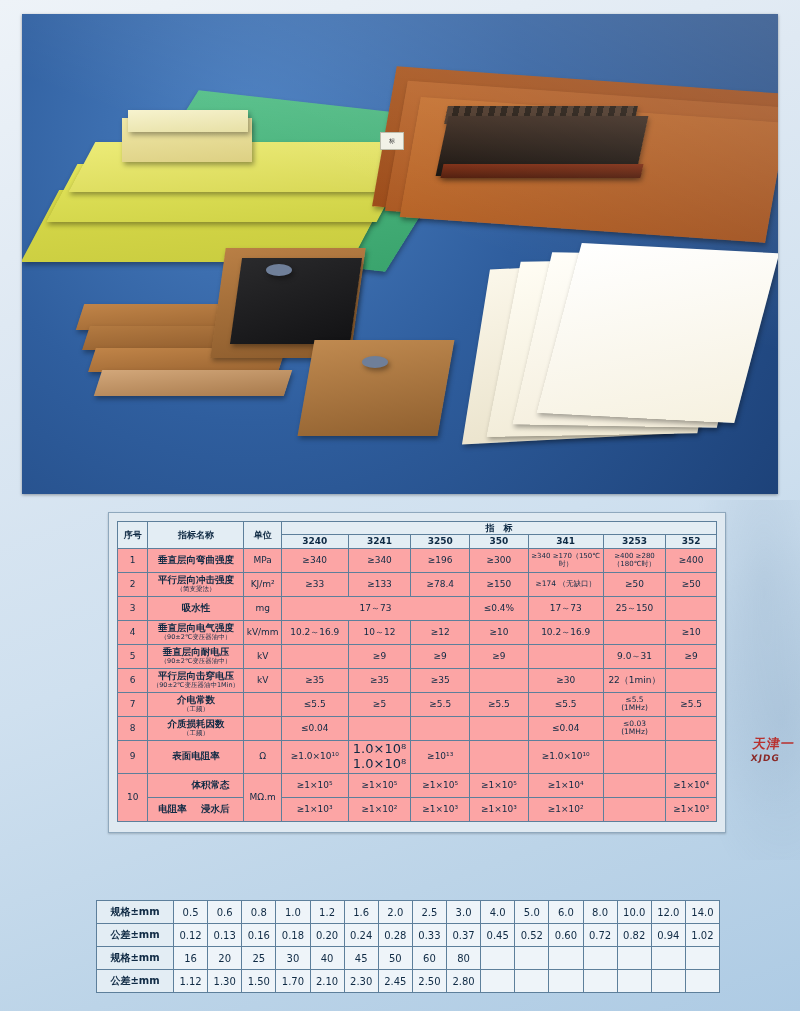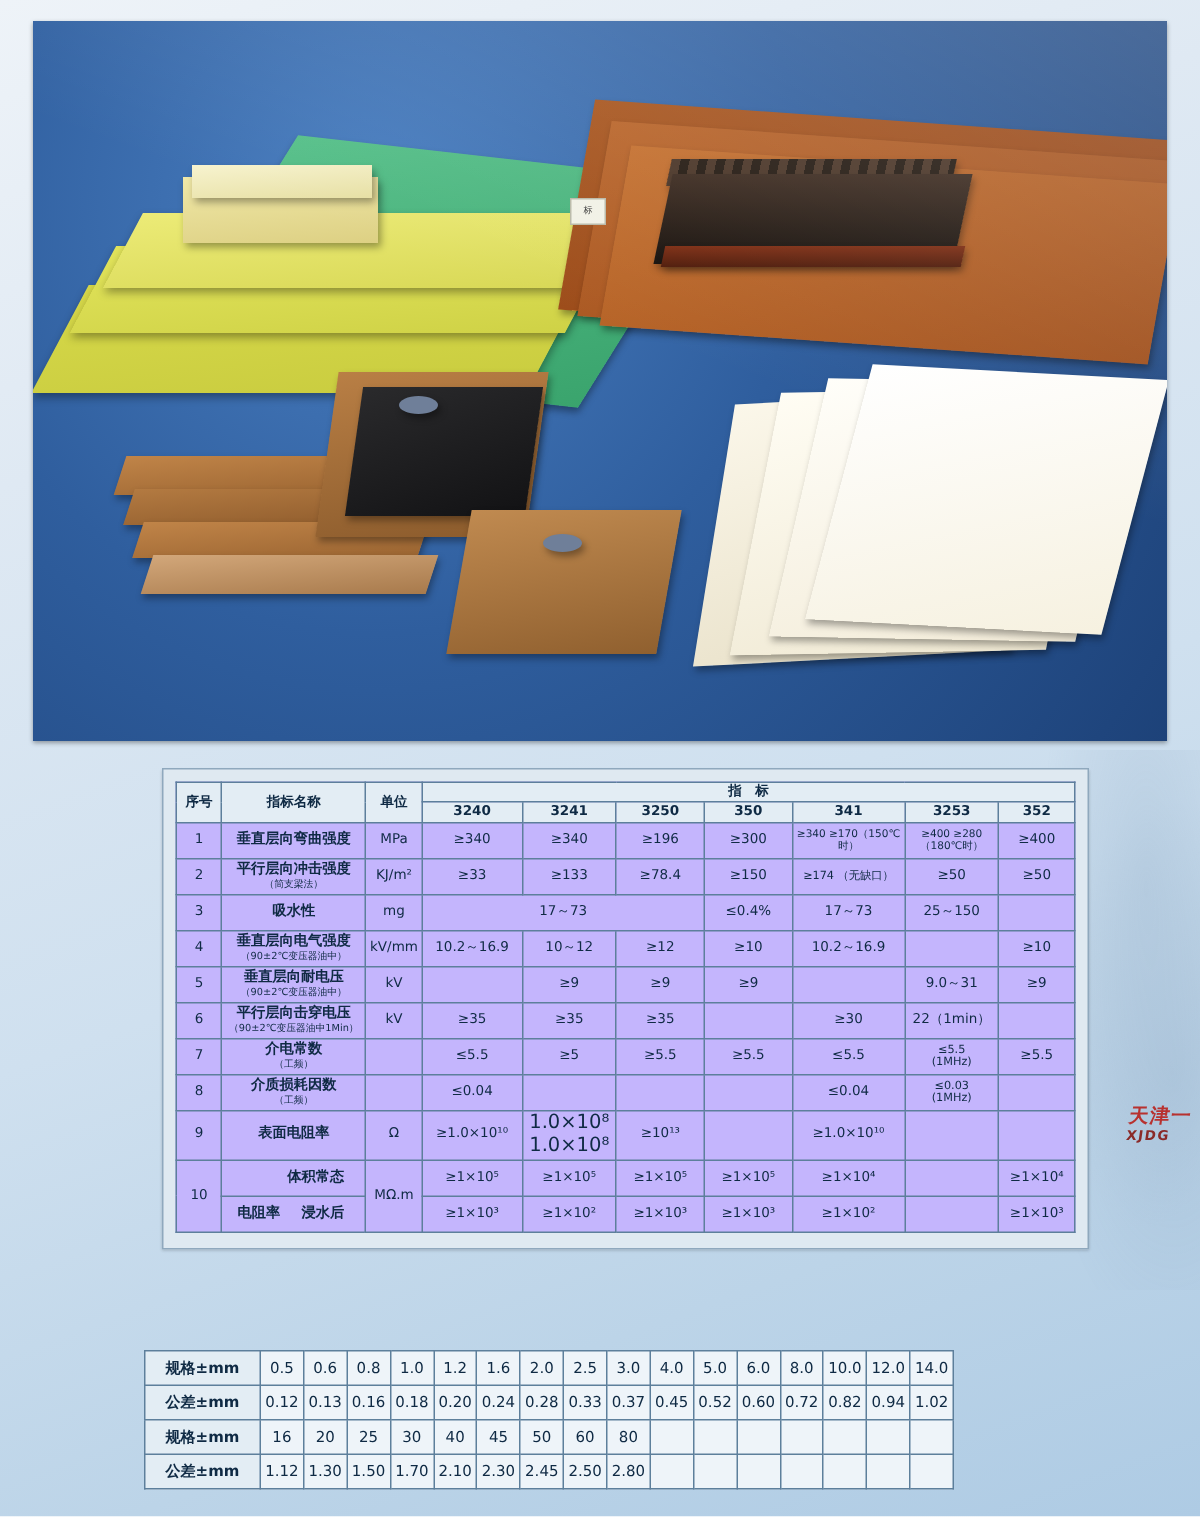--- a/index.html
+++ b/index.html
@@ -75,36 +75,36 @@
     box-shadow:0 1px 2px rgba(0,0,0,.2);
   }
   .card-title{
     font-size:15px;font-weight:bold;color:#ffffff;
     -webkit-text-stroke:0.4px #7a1f1f;
     text-shadow:1px 1px 0 #7e2020, -1px 0 0 #7e2020, 0 -1px 0 #7e2020, 0 1px 0 #7e2020;
     margin:0 0 6px 2px;letter-spacing:1px;
   }
   table.spec{
     border-collapse:collapse;width:100%;
-    background:#c4b5fd;
+    background:#fca5a5;
     font-size:9px;color:#0f2a44;
   }
   table.spec th, table.spec td{
     border:1px solid #5d7f9b;
     text-align:center;vertical-align:middle;
     padding:1px 2px;line-height:1.15;
   }
   table.spec th{font-weight:bold;background:#e3edf4;}
   .nm{font-weight:bold;font-size:9.5px;}
   .sub{font-size:6.5px;display:block;font-weight:normal;}
   .rowh{height:24px;}
 
   
   .tol{
-    position:absolute;left:96px;top:900px;width:540px;
+    position:absolute;left:96px;top:900px;width:624px;
     border-collapse:collapse;font-size:10px;color:#0f2a44;background:#eef4f9;
   }
   .tol td{border:1px solid #5d7f9b;text-align:center;padding:2px 1px;height:18px;}
   .tol td.lab{font-weight:bold;background:#e3edf4;width:74px;font-size:10px;}
 </style>
 </head>
 <body>
 
 <div class="page">
 

